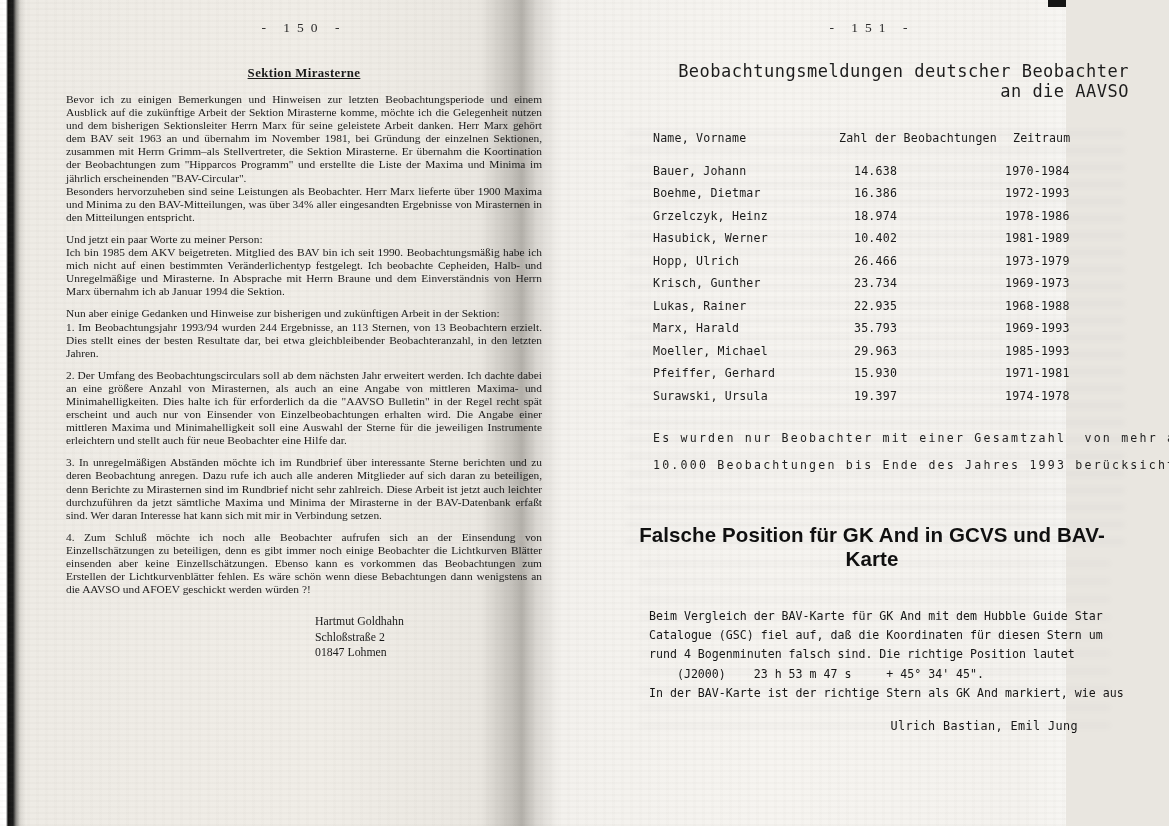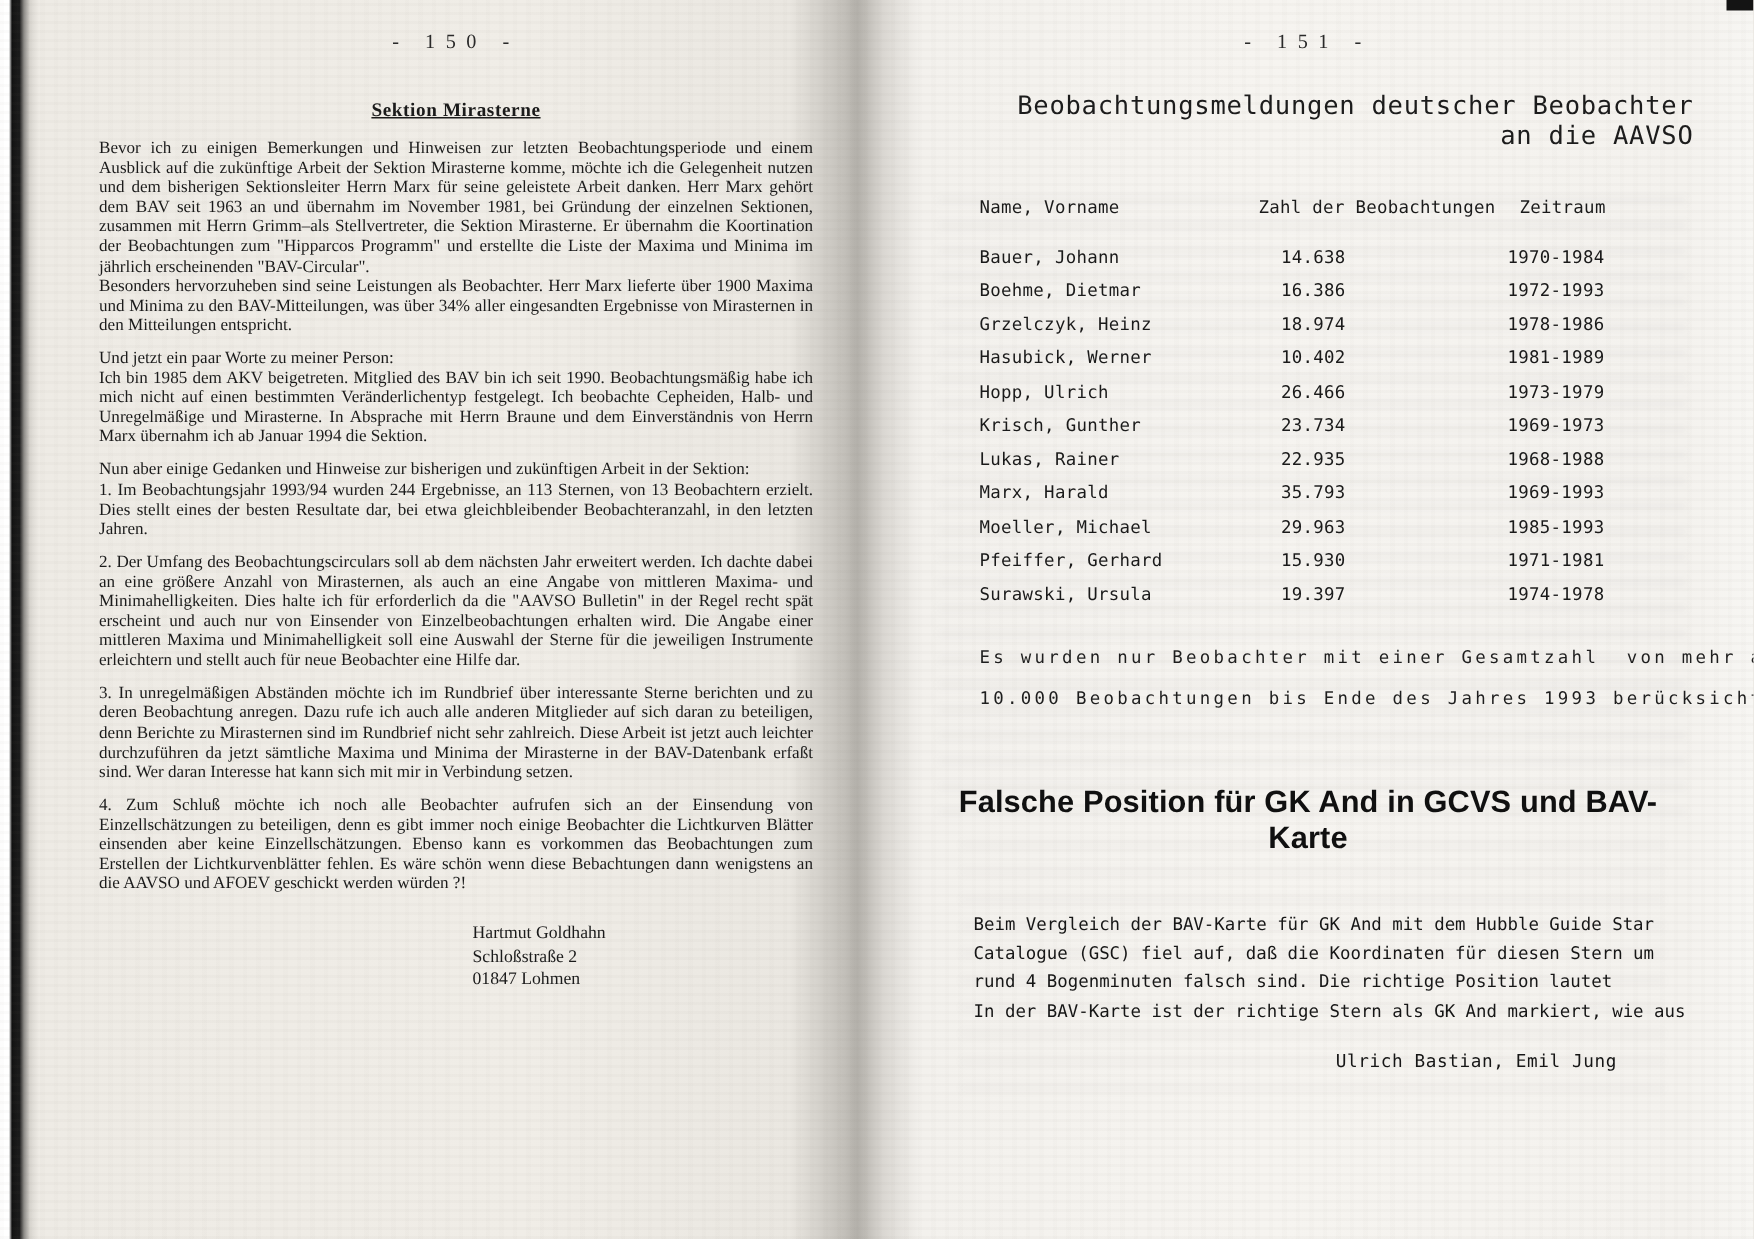--- a/index.html
+++ b/index.html
@@ -2,21 +2,21 @@
 <html><head>
 <meta charset="utf-8">
 <style>
   html,body{margin:0;padding:0;}
   body{
     width:1169px;height:826px;overflow:hidden;
     background:#e9e6e0;
     font-family:"Liberation Serif", serif;
   }
   .scan{
-    position:relative;width:1169px;height:826px;
+    position:relative;width:1066px;height:826px;
     background:
       linear-gradient(90deg,
         #ffffff 0px,#ffffff 6px,
         #101010 8px,#1c1c1c 13px,
         #8d8b87 16px,#d9d6d0 20px,
         #eeebe5 26px,
         #f0ede7 30%,
         #eae7e1 45%,
         #c2bfb9 48.2%,
         #b3b0aa 48.9%,
@@ -211,18 +211,19 @@
       <div class="note-line">Es wurden nur Beobachter mit einer Gesamtzahl  von mehr als</div>
       <div class="note-line">10.000 Beobachtungen bis Ende des Jahres 1993 berücksichtigt</div>
     </div>
 
     <div class="headline">Falsche Position für GK And in GCVS und BAV-Karte</div>
 
     <div class="article mono">
       <div class="line">Beim Vergleich der BAV-Karte für GK And mit dem Hubble Guide Star</div>
       <div class="line">Catalogue (GSC) fiel auf, daß die Koordinaten für diesen Stern um</div>
       <div class="line">rund 4 Bogenminuten falsch sind. Die richtige Position lautet</div>
+      <div class="line">    (J2000)    23 h 53 m 47 s     + 45° 34' 45".</div>
       <div class="line">In der BAV-Karte ist der richtige Stern als GK And markiert, wie aus</div>
     </div>
 
     <div class="sig-right mono">Ulrich Bastian, Emil Jung</div>
   </div>
 </div>
 
 </body></html>

